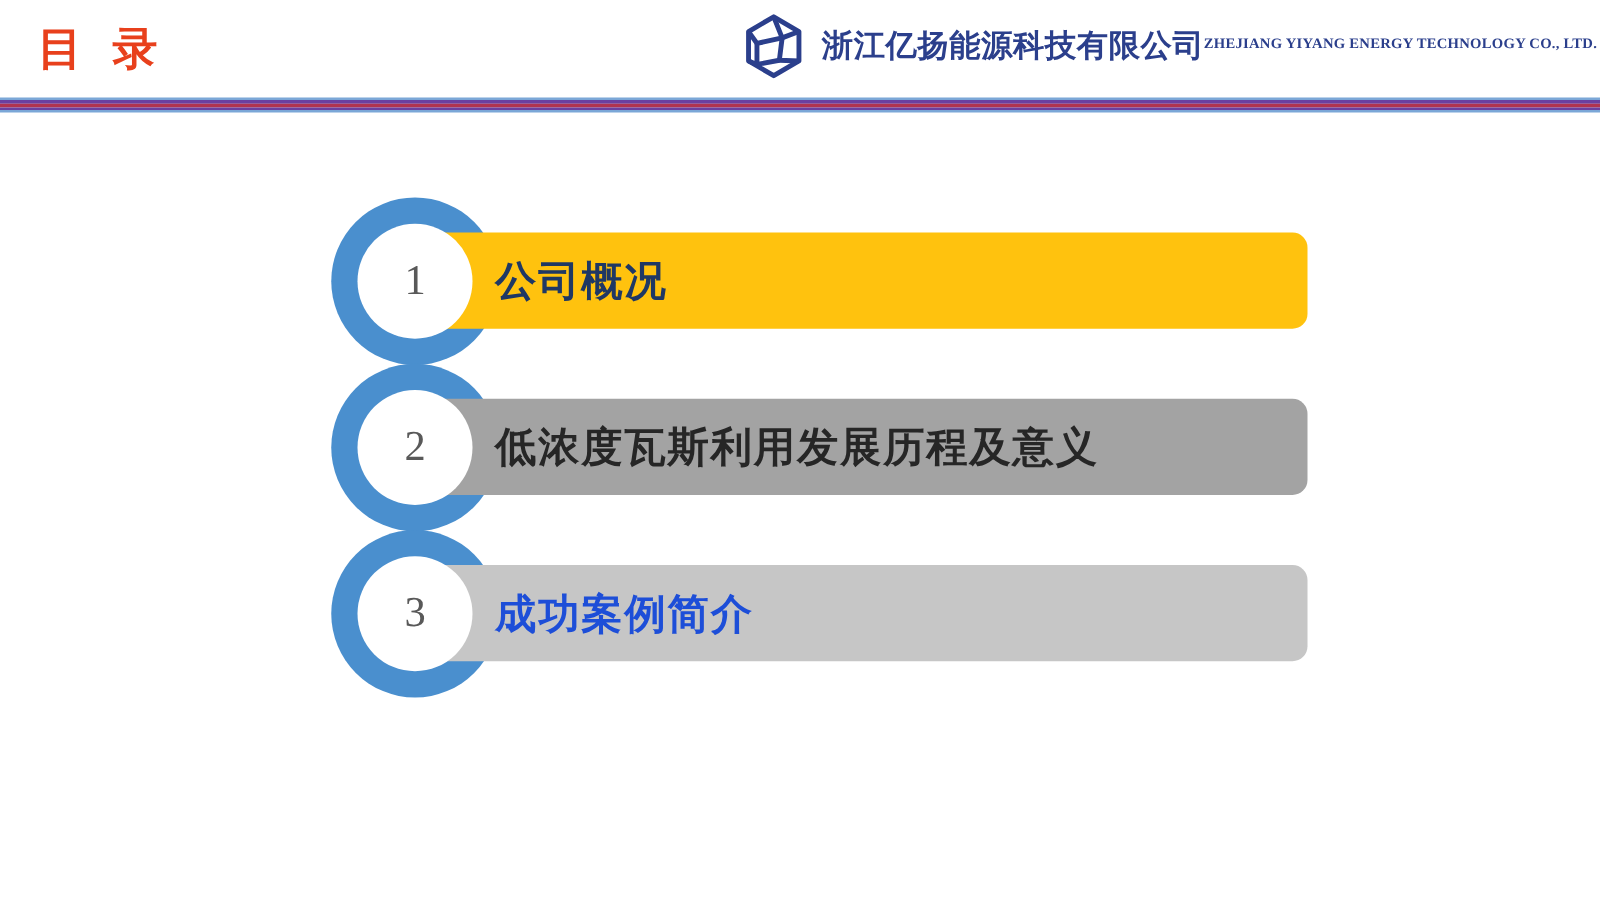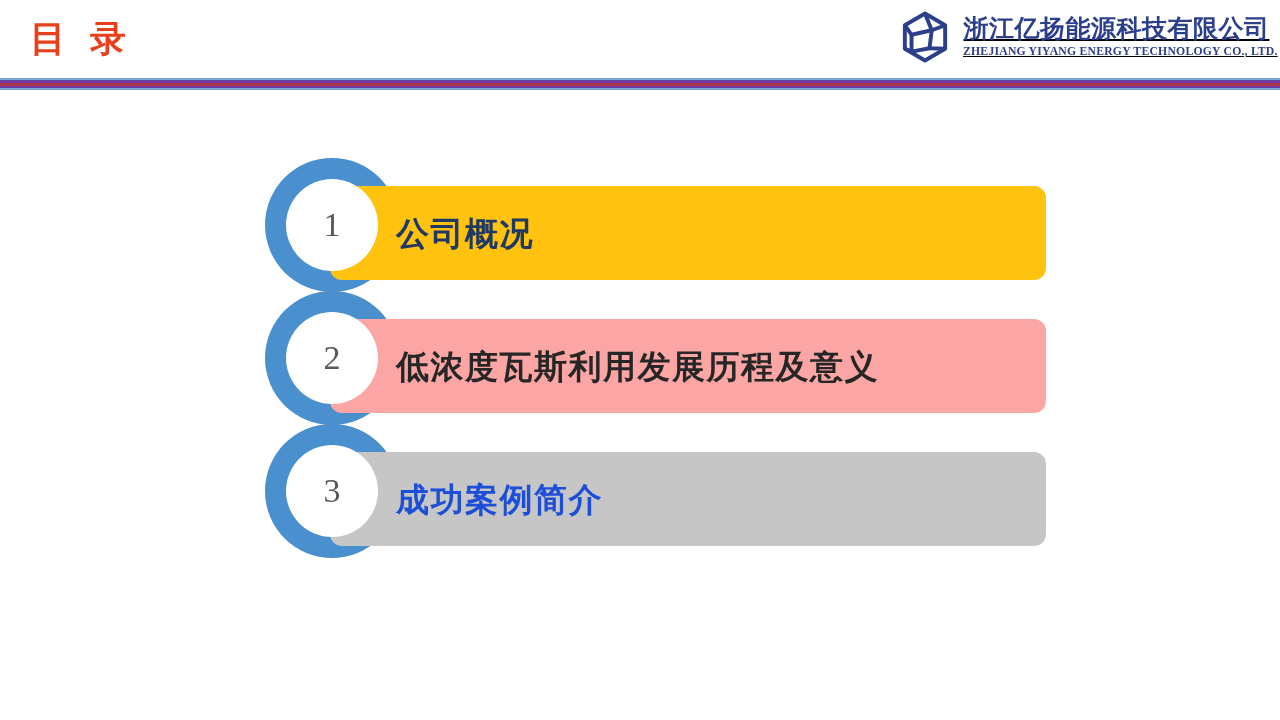--- a/index.html
+++ b/index.html
@@ -47,24 +47,22 @@
     align-items: center;
     gap: 10px;
   }
   #logo-mark {
     width: 56px;
     height: 56px;
     flex: 0 0 auto;
   }
   #logo-text-wrap {
     display: flex;
-    flex-direction: column;
     justify-content: center;
     line-height: 1;
-    text-decoration: underline;
   }
   #logo-cn {
     font-size: 25px;
     font-weight: bold;
     color: #2b3f8c;
     letter-spacing: 0.5px;
     white-space: nowrap;
     font-family: "Liberation Sans", "DejaVu Sans", sans-serif;
   }
   #logo-en {
@@ -128,28 +126,28 @@
     background: #4a8fce;
     z-index: 1;
   }
 
   
   .bar {
     position: absolute;
     left: 330px;
     top: 28px;
     width: 716px;
-    height: 94px;
+    height: 77px;
     border-radius: 12px;
     z-index: 2;
     display: flex;
     align-items: center;
   }
   .bar.yellow { background: #FFC20E; }
-  .bar.blue   { background: #fca5a5; }
+  .bar.blue   { background: #a3a3a3; }
   .bar.gray   { background: #C6C6C6; }
 
   .bar-label {
     margin-left: 66px;
     font-size: 33px;
     font-weight: bold;
     letter-spacing: 1.5px;
     white-space: nowrap;
     line-height: 1;
   }

